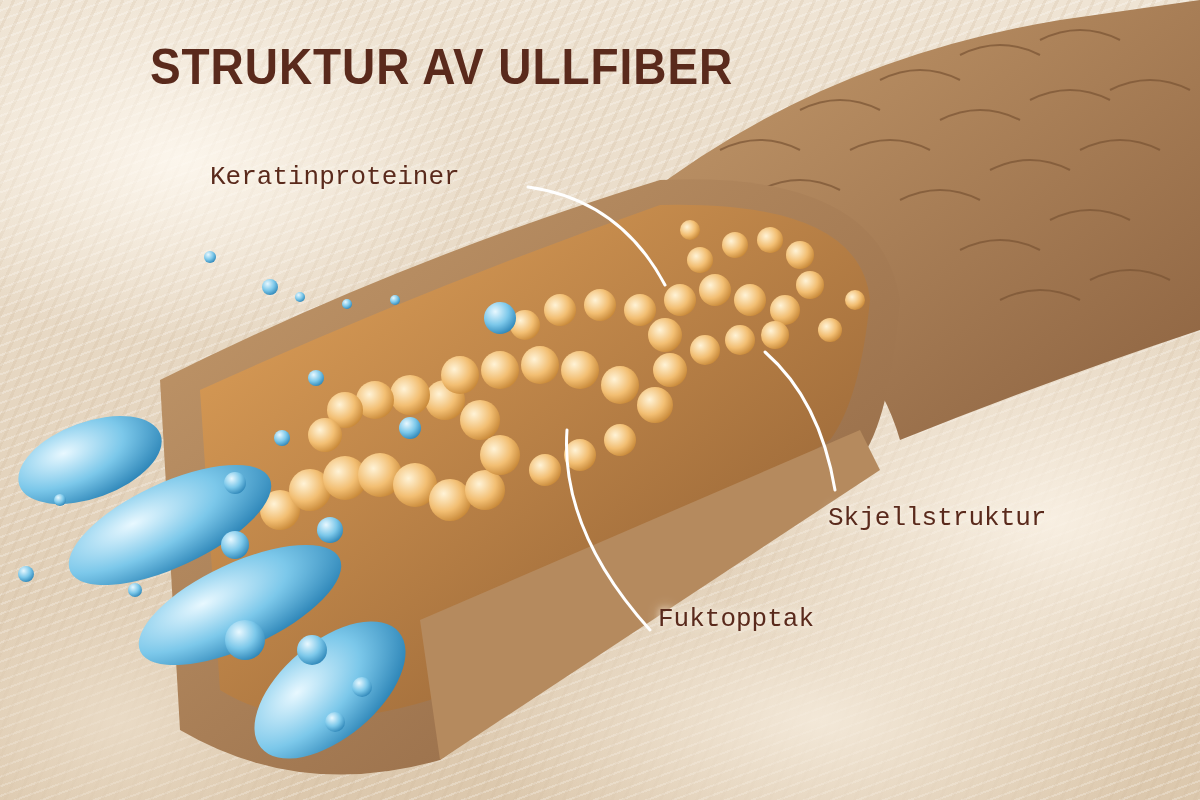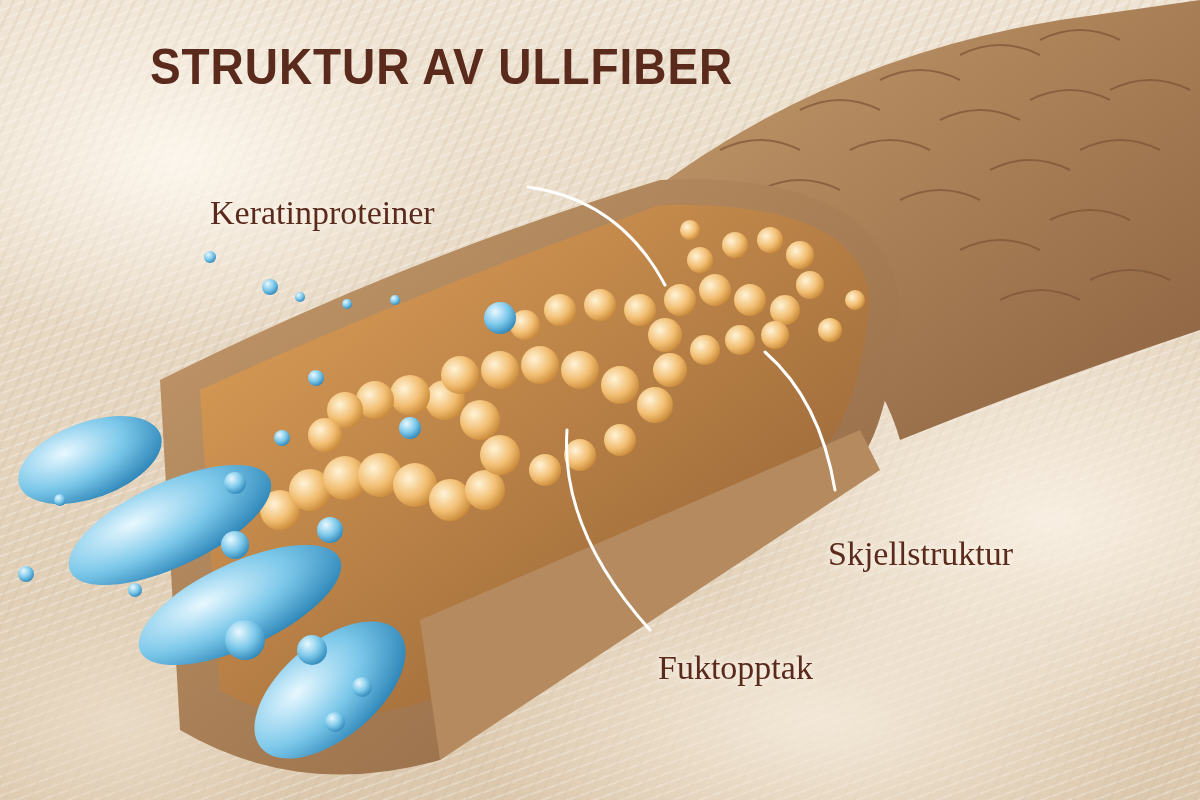--- a/index.html
+++ b/index.html
@@ -10,22 +10,22 @@
       radial-gradient(ellipse 420px 260px at 180px 160px, rgba(255,250,242,.85), transparent 70%),
       radial-gradient(ellipse 500px 300px at 1050px 520px, rgba(250,242,230,.9), transparent 70%),
       radial-gradient(ellipse 500px 240px at 820px 720px, rgba(245,235,220,.9), transparent 70%),
       radial-gradient(ellipse 300px 200px at 120px 720px, rgba(236,222,202,.8), transparent 70%),
       repeating-linear-gradient(115deg, rgba(210,188,160,.25) 0 3px, transparent 3px 11px),
       repeating-linear-gradient(160deg, rgba(255,255,255,.25) 0 2px, transparent 2px 9px),
       linear-gradient(180deg,#efe4d4,#dcc8ad);}
   svg.art{position:absolute;inset:0;}
   .title{position:absolute;left:150px;top:38px;margin:0;font-weight:bold;font-size:50px;
     letter-spacing:1px;color:var(--c);font-family:"Liberation Sans",sans-serif;transform:scaleX(.92);transform-origin:left;}
-  .label{position:absolute;font-size:34px;color:var(--c);font-weight:500;
-    font-family:Liberation Serif, serif;text-shadow:0 0 14px rgba(255,248,238,.9),0 0 6px rgba(255,248,238,.9);margin-top:32px;}
+  .label{position:absolute;font-size:26px;color:var(--c);font-weight:500;
+    font-family:Liberation Mono, monospace;text-shadow:0 0 14px rgba(255,248,238,.9),0 0 6px rgba(255,248,238,.9);}
 </style>
 </head>
 <body>
 
 <div class="bg"></div>
 
 <svg class="art" width="1200" height="800" viewBox="0 0 1200 800">
   <defs>
     <linearGradient id="wall" x1="0" y1="0" x2="1" y2="1">
       <stop offset="0" stop-color="#c49a6c"></stop>
@@ -152,13 +152,13 @@
   <g fill="none" stroke="#ffffff" stroke-width="3" stroke-linecap="round">
     <path d="M528 187 Q620 200 665 285"></path>
     <path d="M765 352 Q820 400 835 490"></path>
     <path d="M567 430 Q560 530 650 630"></path>
   </g>
 </svg>
 
 <h1 class="title" style="--c:#5a2a1c">STRUKTUR AV ULLFIBER</h1>
 <div class="label" style="--c:#5a2a1c;left:210px;top:162px;">Keratinproteiner</div>
 <div class="label" style="--c:#5a2a1c;left:828px;top:503px;">Skjellstruktur</div>
-<div class="label" style="--c:#5a2a1c;left:658px;top:617px;">Fuktopptak</div>
+<div class="label" style="--c:#5a2a1c;left:658px;top:604px;">Fuktopptak</div>
 
 </body></html>

